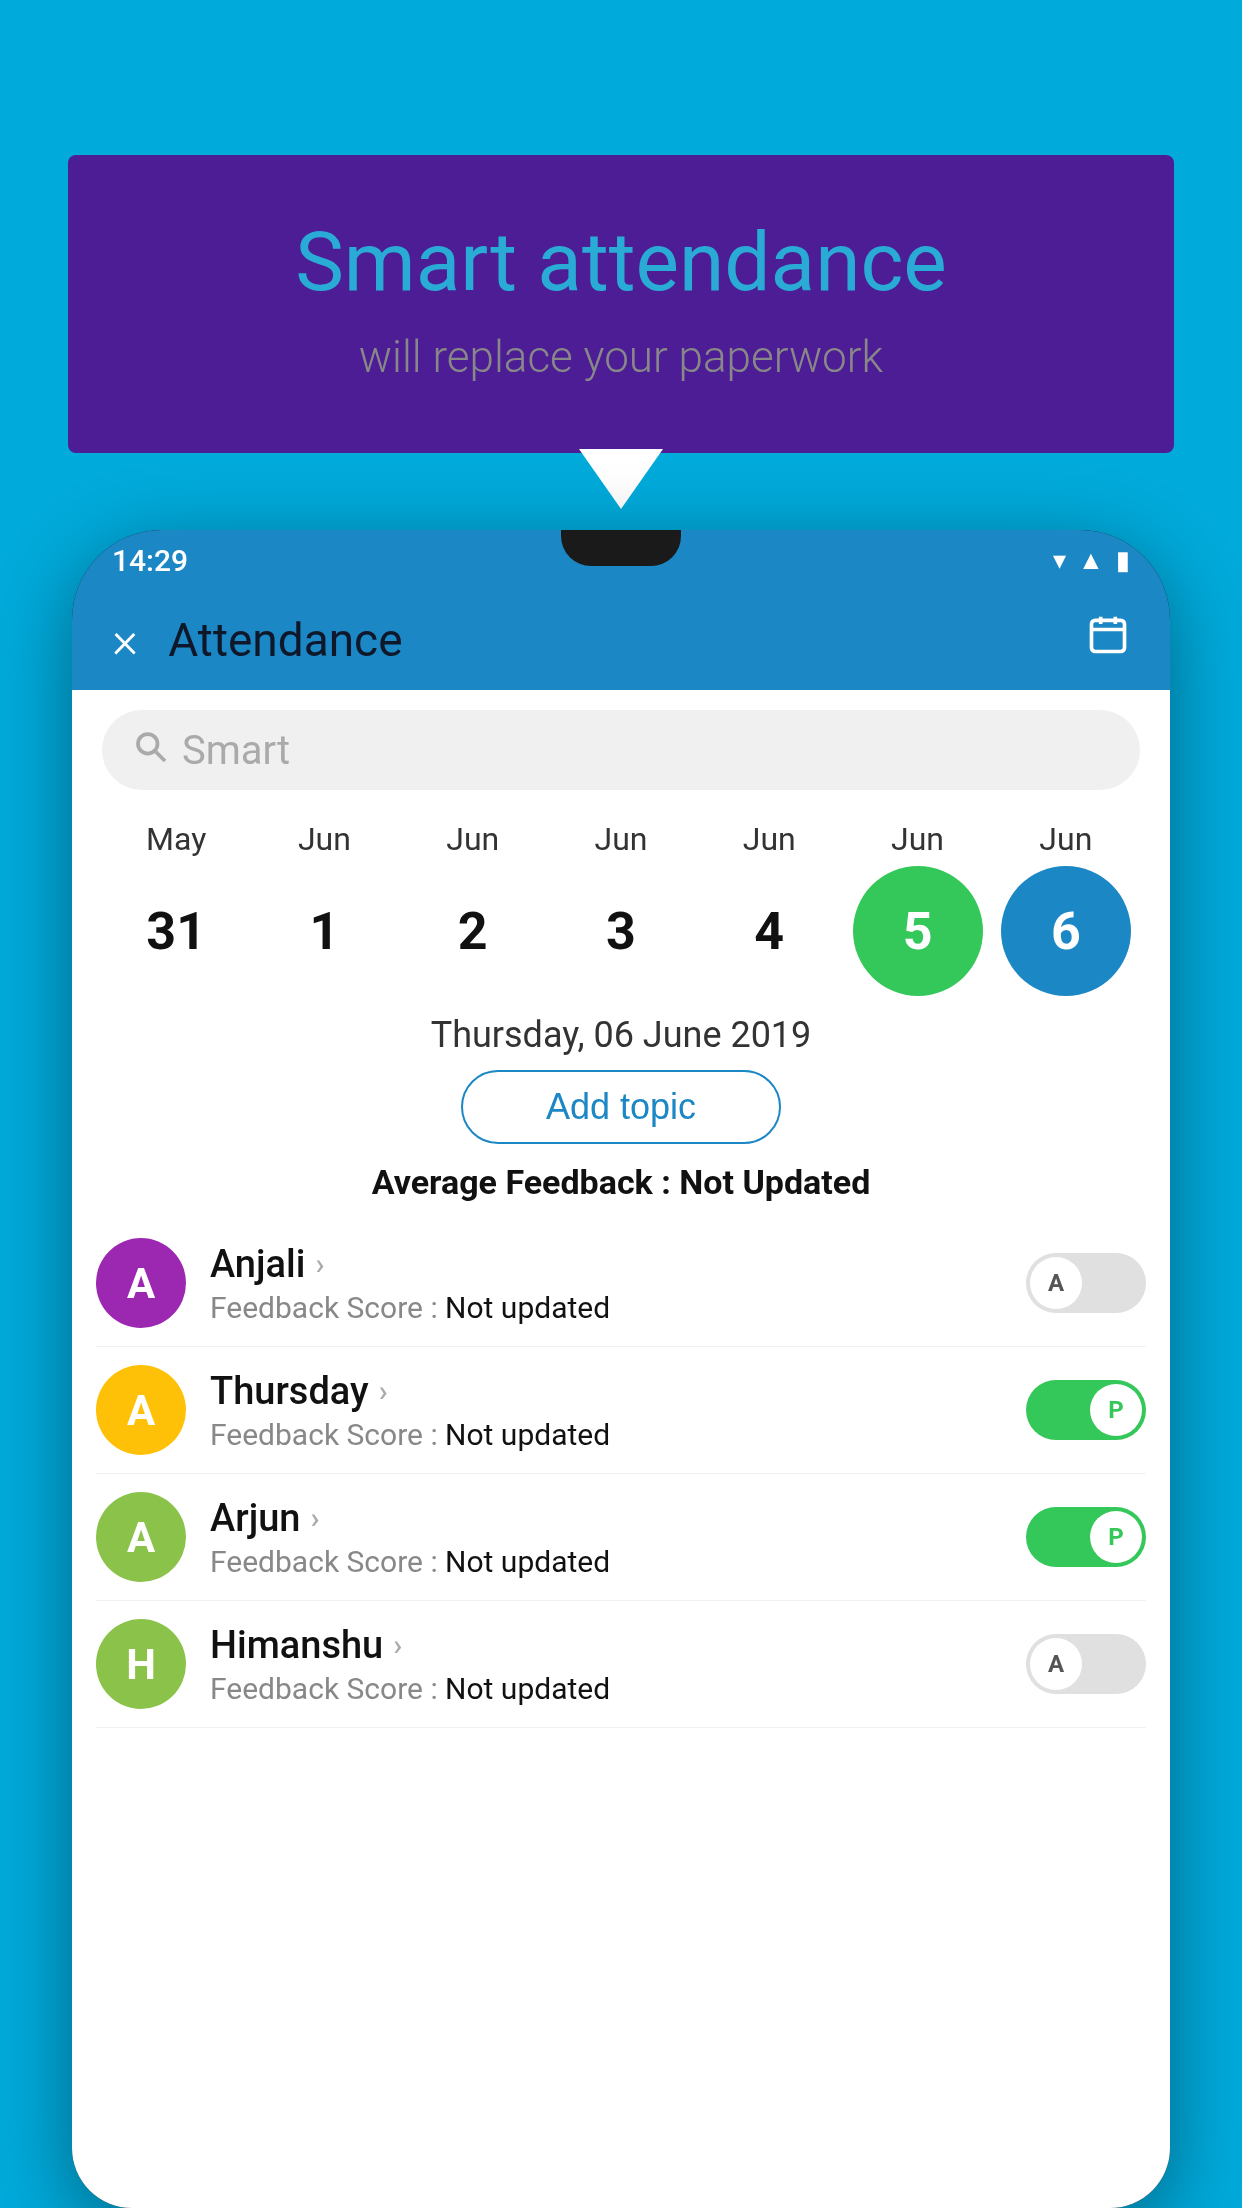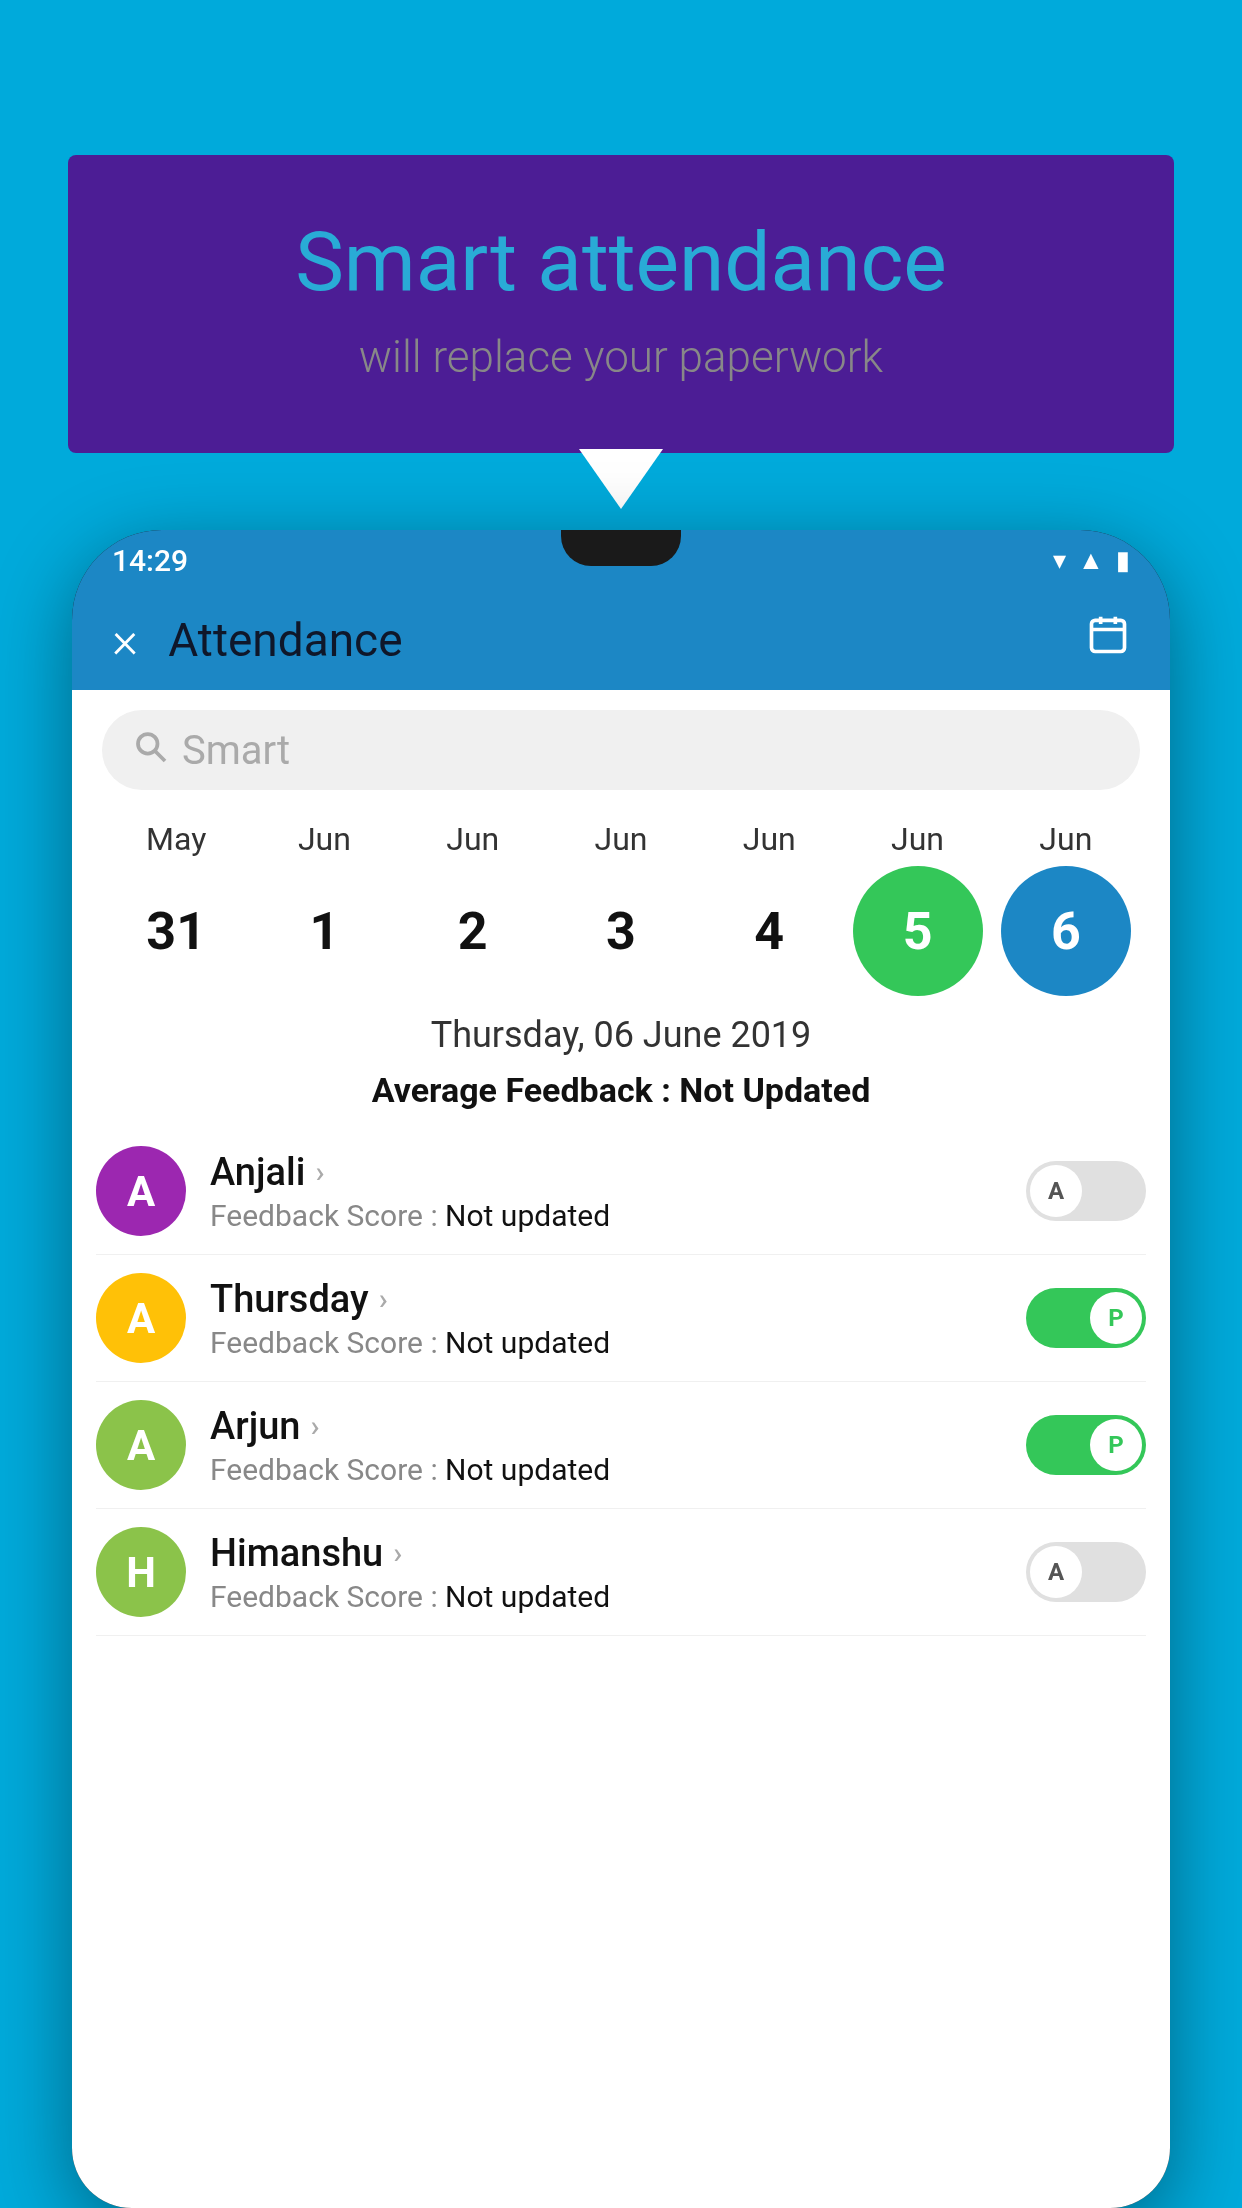--- a/index.html
+++ b/index.html
@@ -413,20 +413,21 @@
         <span class="cal-day">2</span>
         <span class="cal-day">3</span>
         <span class="cal-day">4</span>
         <span class="cal-day today">5</span>
         <span class="cal-day selected">6</span>
       </div>
     </div>
 
     <div class="date-label">Thursday, 06 June 2019</div>
 
+    <button class="add-topic-btn">Add topic</button>
 
     <div class="avg-feedback">
       <span>Average Feedback : </span><span>Not Updated</span>
     </div>
 
     <div class="student-list">
 
       <div class="student-item">
         <div class="student-avatar" style="background:#9C27B0;">A</div>
         <div class="student-info">

